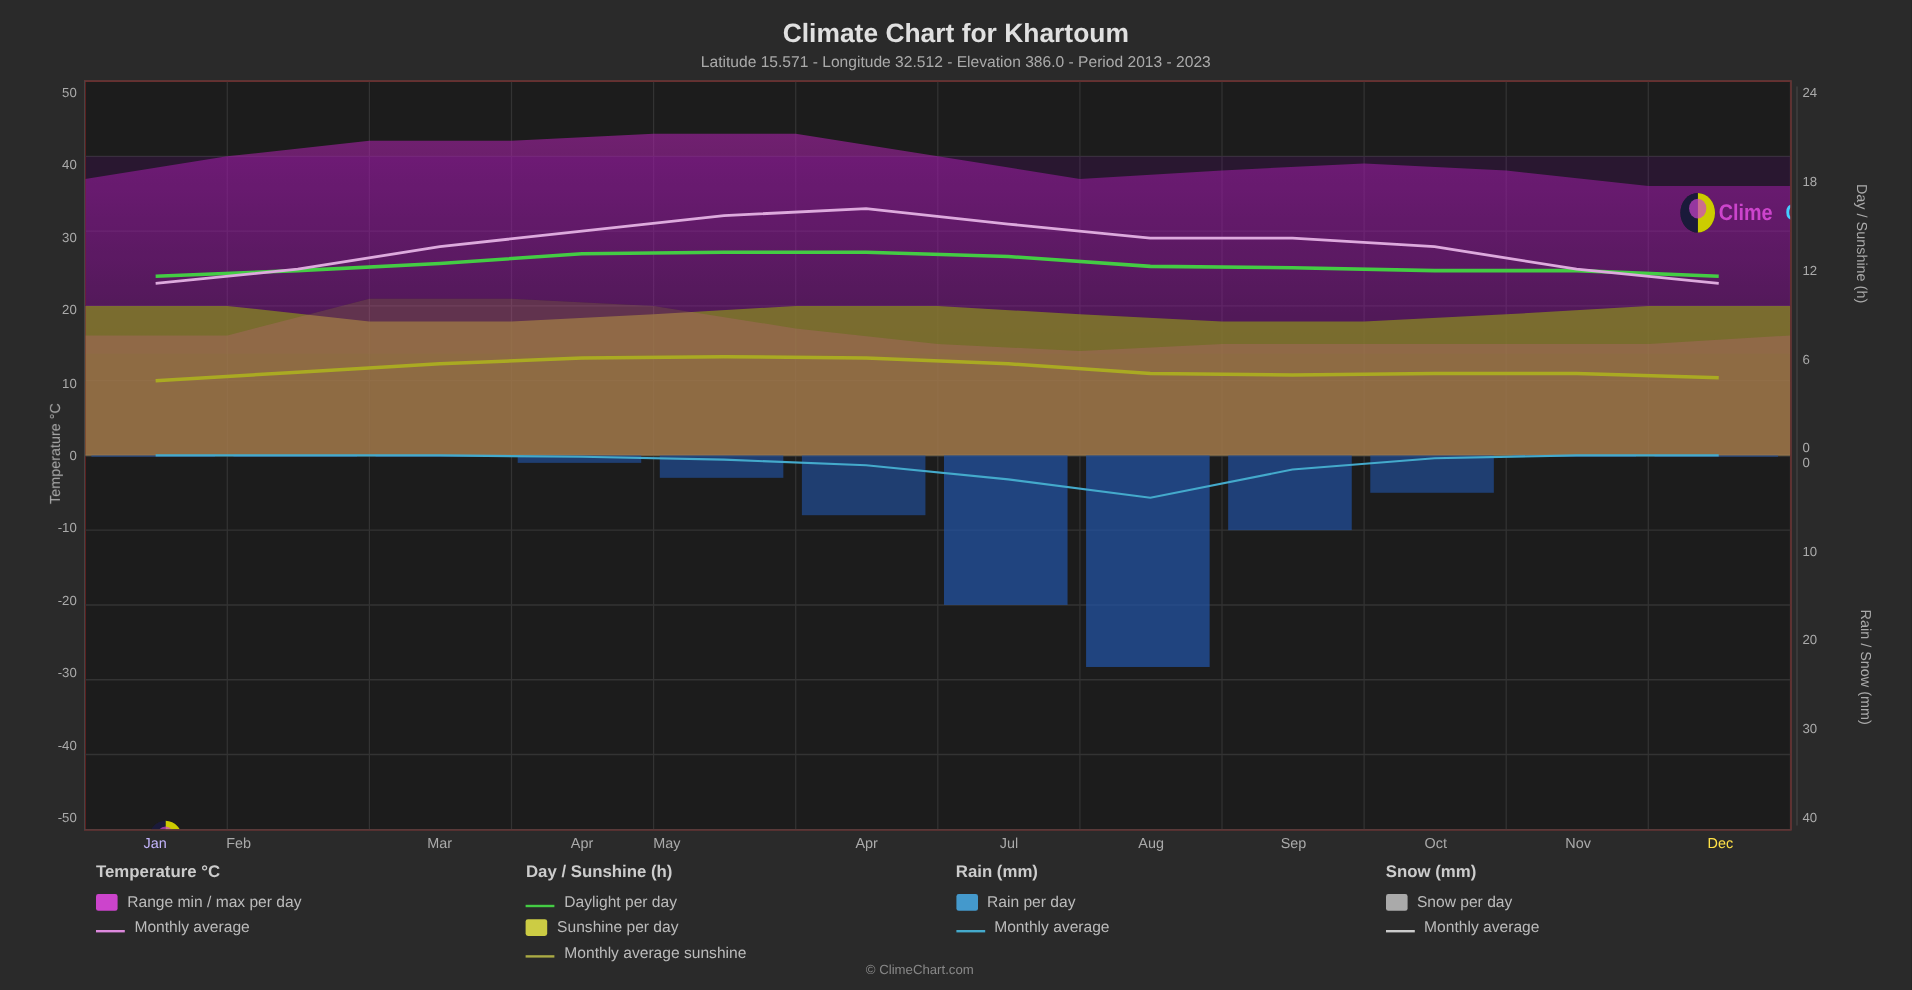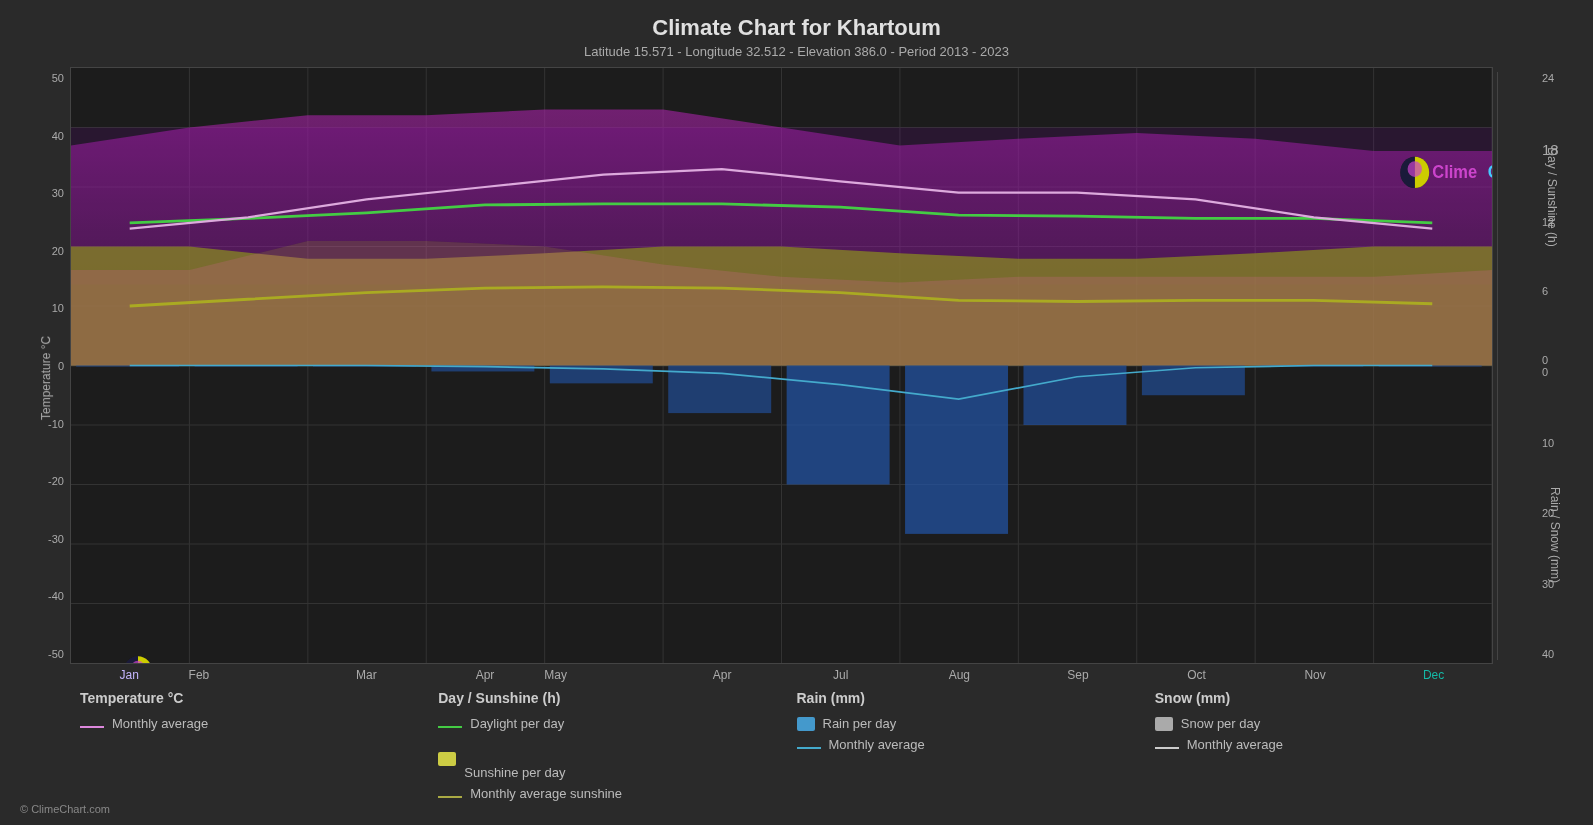--- a/index.html
+++ b/index.html
@@ -77,21 +77,20 @@
       display: flex;
       justify-content: space-between;
       padding: 4px 0 0 0;
       font-size: 12px;
       color: #aaa;
     }
 
     .y-label-right {
       font-size: 11px;
       color: #aaa;
-      margin-left: 40px;
     }
 
     
     .legend-area {
       width: 100%;
       display: flex;
       flex-wrap: wrap;
       margin-top: 8px;
       padding: 0 60px;
       gap: 4px 0;
@@ -127,21 +126,21 @@
     }
 
     .legend-line {
       width: 24px;
       height: 2px;
       display: inline-block;
       flex-shrink: 0;
     }
 
     .copyright {
-      text-align: left;
+      text-align: center;
       width: 100%;
       padding-right: 60px;
       font-size: 11px;
       color: #888;
       margin-top: 2px;
     }
 
     
     .chart-svg {
       position: absolute;
@@ -299,28 +298,28 @@
           <div style="font-size: 12px; color: rgb(170, 170, 170); width: 8.33%; text-align: left;">Feb</div>
           <div style="font-size: 12px; color: rgb(170, 170, 170); width: 8.33%; text-align: center;">Mar</div>
           <div style="font-size: 12px; color: rgb(170, 170, 170); width: 8.33%; text-align: center;">Apr</div>
           <div style="font-size: 12px; color: rgb(170, 170, 170); width: 8.33%; text-align: left;">May</div>
           <div style="font-size: 12px; color: rgb(170, 170, 170); width: 8.33%; text-align: center;">Apr</div>
           <div style="font-size: 12px; color: rgb(170, 170, 170); width: 8.33%; text-align: center;">Jul</div>
           <div style="font-size: 12px; color: rgb(170, 170, 170); width: 8.33%; text-align: center;">Aug</div>
           <div style="font-size: 12px; color: rgb(170, 170, 170); width: 8.33%; text-align: center;">Sep</div>
           <div style="font-size: 12px; color: rgb(170, 170, 170); width: 8.33%; text-align: center;">Oct</div>
           <div style="font-size: 12px; color: rgb(170, 170, 170); width: 8.33%; text-align: center;">Nov</div>
-          <div style="font-size: 12px; color: #14b8a6; width: 8.33%; text-align: center;">Dec</div>
+          <div style="font-size: 12px; color: #fde047; width: 8.33%; text-align: center;">Dec</div>
         </div>
     </div>
 
     <div class="right-axis-wrapper" id="right-axis" style="display: flex; flex-direction: column; position: relative;">
     <div style="flex: 1 1 0%; display: flex; flex-direction: column; justify-content: space-between; border-left: 1px solid rgb(68, 68, 68); padding-left: 4px;">
           <div class="y-label-right" style="font-size: 11px; color: rgb(170, 170, 170);">24</div>
-          <div class="y-label-right" style="font-size: 15px; color: rgb(170, 170, 170);">18</div>
+          <div class="y-label-right" style="font-size: 11px; color: rgb(170, 170, 170);">18</div>
           <div class="y-label-right" style="font-size: 11px; color: rgb(170, 170, 170);">12</div>
           <div class="y-label-right" style="font-size: 11px; color: rgb(170, 170, 170);">6</div>
           <div class="y-label-right" style="font-size: 11px; color: rgb(170, 170, 170);">0</div>
         </div>
         <div style="flex: 1 1 0%; display: flex; flex-direction: column; justify-content: space-between; border-left: 1px solid rgb(68, 68, 68); padding-left: 4px;">
           <div class="y-label-right" style="font-size: 11px; color: rgb(170, 170, 170);">0</div>
           <div class="y-label-right" style="font-size: 11px; color: rgb(170, 170, 170);">10</div>
           <div class="y-label-right" style="font-size: 11px; color: rgb(170, 170, 170);">20</div>
           <div class="y-label-right" style="font-size: 11px; color: rgb(170, 170, 170);">30</div>
           <div class="y-label-right" style="font-size: 11px; color: rgb(170, 170, 170);">40</div>
@@ -328,33 +327,37 @@
         <div style="position: absolute; right: -28px; top: 20%; transform: rotate(90deg); transform-origin: center center; font-size: 12px; color: rgb(170, 170, 170); white-space: nowrap;">Day / Sunshine (h)</div>
         <div style="position: absolute; right: -30px; top: 75%; transform: rotate(90deg); transform-origin: center center; font-size: 12px; color: rgb(170, 170, 170); white-space: nowrap;">Rain / Snow (mm)</div>
       </div>
 
   </div>
 
   <div class="legend-area" id="legend-area">
   <div class="legend-col">
         <div class="legend-col-title">Temperature °C</div>
         <div class="legend-item">
+          <span class="legend-swatch" style="background: rgb(204, 68, 204); display: inline-block; width: 18px; height: 14px; border-radius: 2px;"></span>
+          <span style="font-size: 13px;">Range min / max per day</span>
+        </div>
+        <div class="legend-item">
           <span class="legend-line" style="background: rgb(221, 136, 221); display: inline-block; width: 24px; height: 2px; vertical-align: middle; margin-top: 6px;"></span>
           <span style="font-size: 13px;">Monthly average</span>
         </div>
       </div>
       <div class="legend-col">
         <div class="legend-col-title">Day / Sunshine (h)</div>
         <div class="legend-item">
           <span class="legend-line" style="background: rgb(68, 204, 68); display: inline-block; width: 24px; height: 2px; vertical-align: middle; margin-top: 6px;"></span>
           <span style="font-size: 13px;">Daylight per day</span>
         </div>
         <div class="legend-item">
           <span class="legend-swatch" style="background: rgb(204, 204, 68); display: inline-block; width: 18px; height: 14px; border-radius: 2px;"></span>
-          <span style="font-size: 13px; margin-top: 28px;">Sunshine per day</span>
+          <span style="font-size: 13px;">Sunshine per day</span>
         </div>
         <div class="legend-item">
           <span class="legend-line" style="background: rgb(170, 170, 68); display: inline-block; width: 24px; height: 2px; vertical-align: middle; margin-top: 6px;"></span>
           <span style="font-size: 13px;">Monthly average sunshine</span>
         </div>
       </div>
       <div class="legend-col">
         <div class="legend-col-title">Rain (mm)</div>
         <div class="legend-item">
           <span class="legend-swatch" style="background: rgb(68, 153, 204); display: inline-block; width: 18px; height: 14px; border-radius: 2px;"></span>

